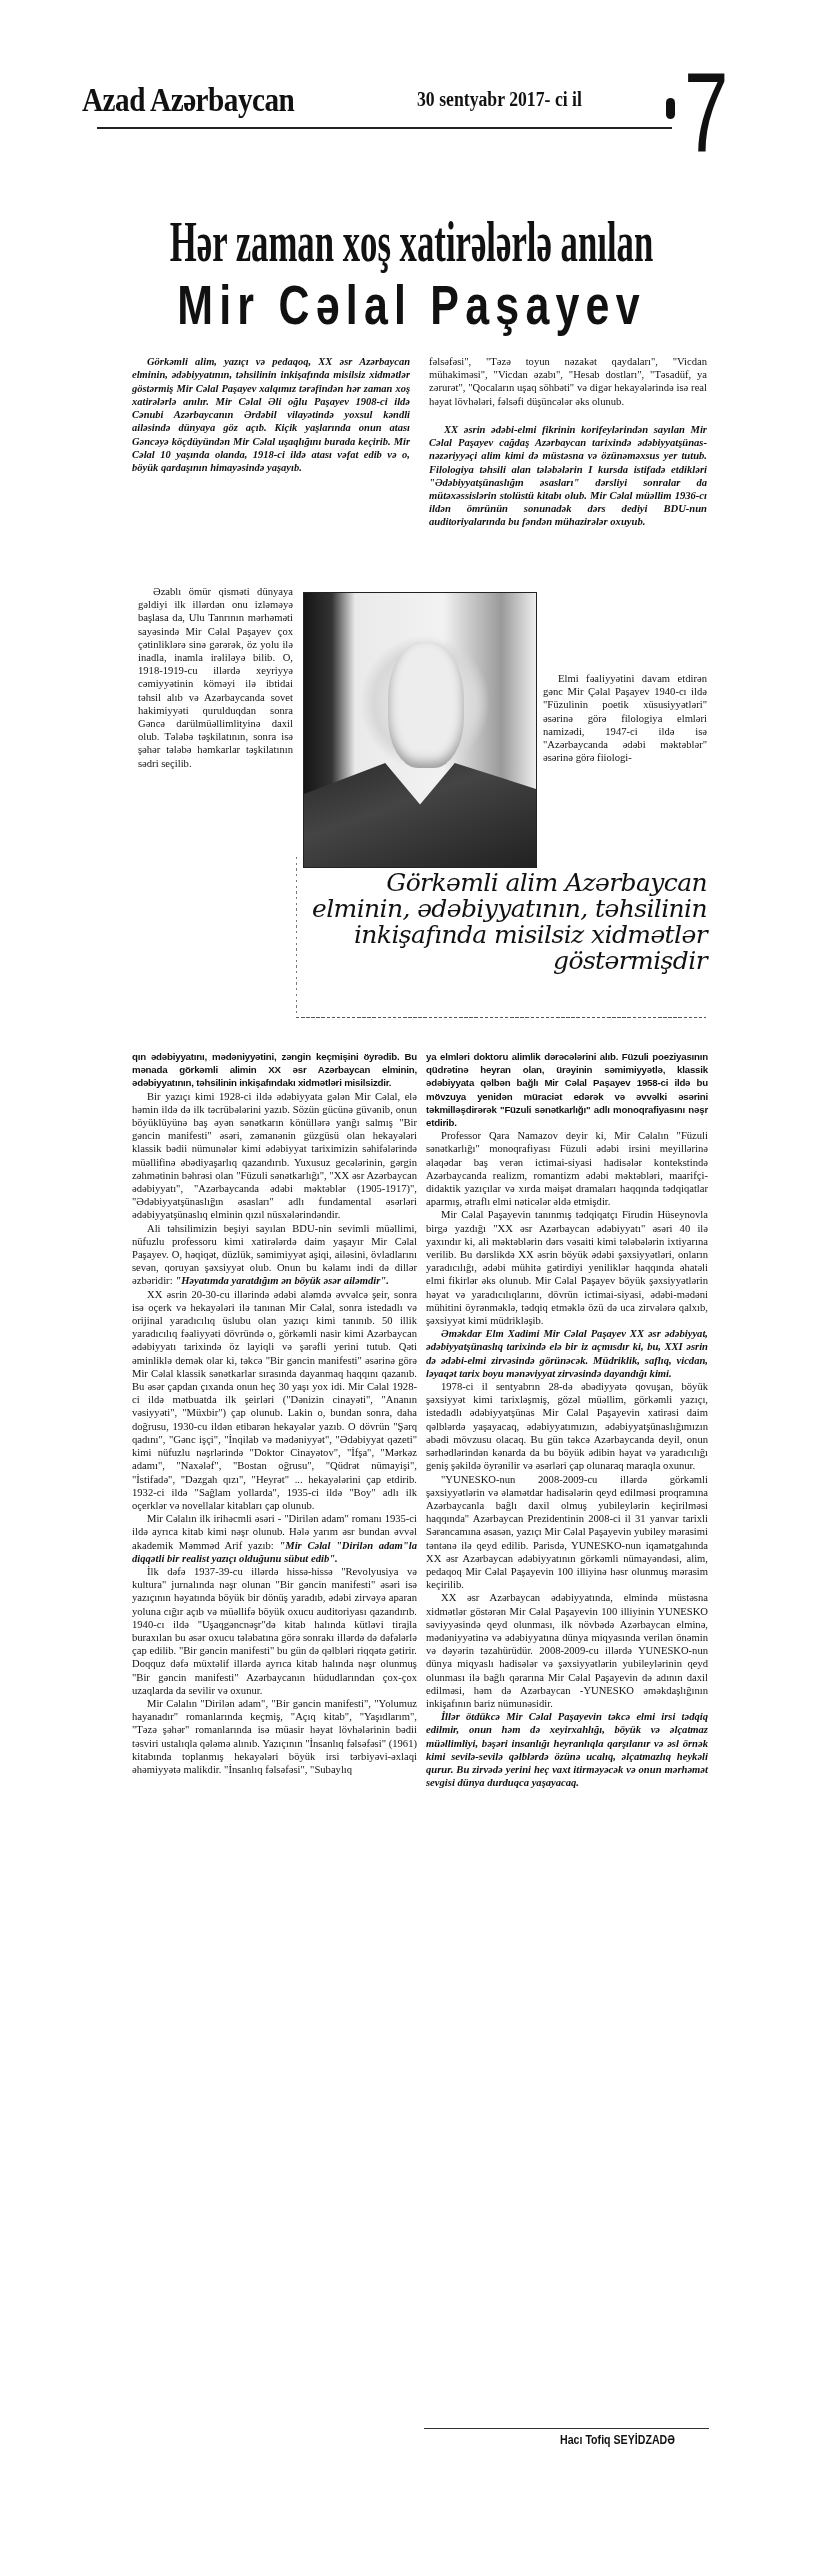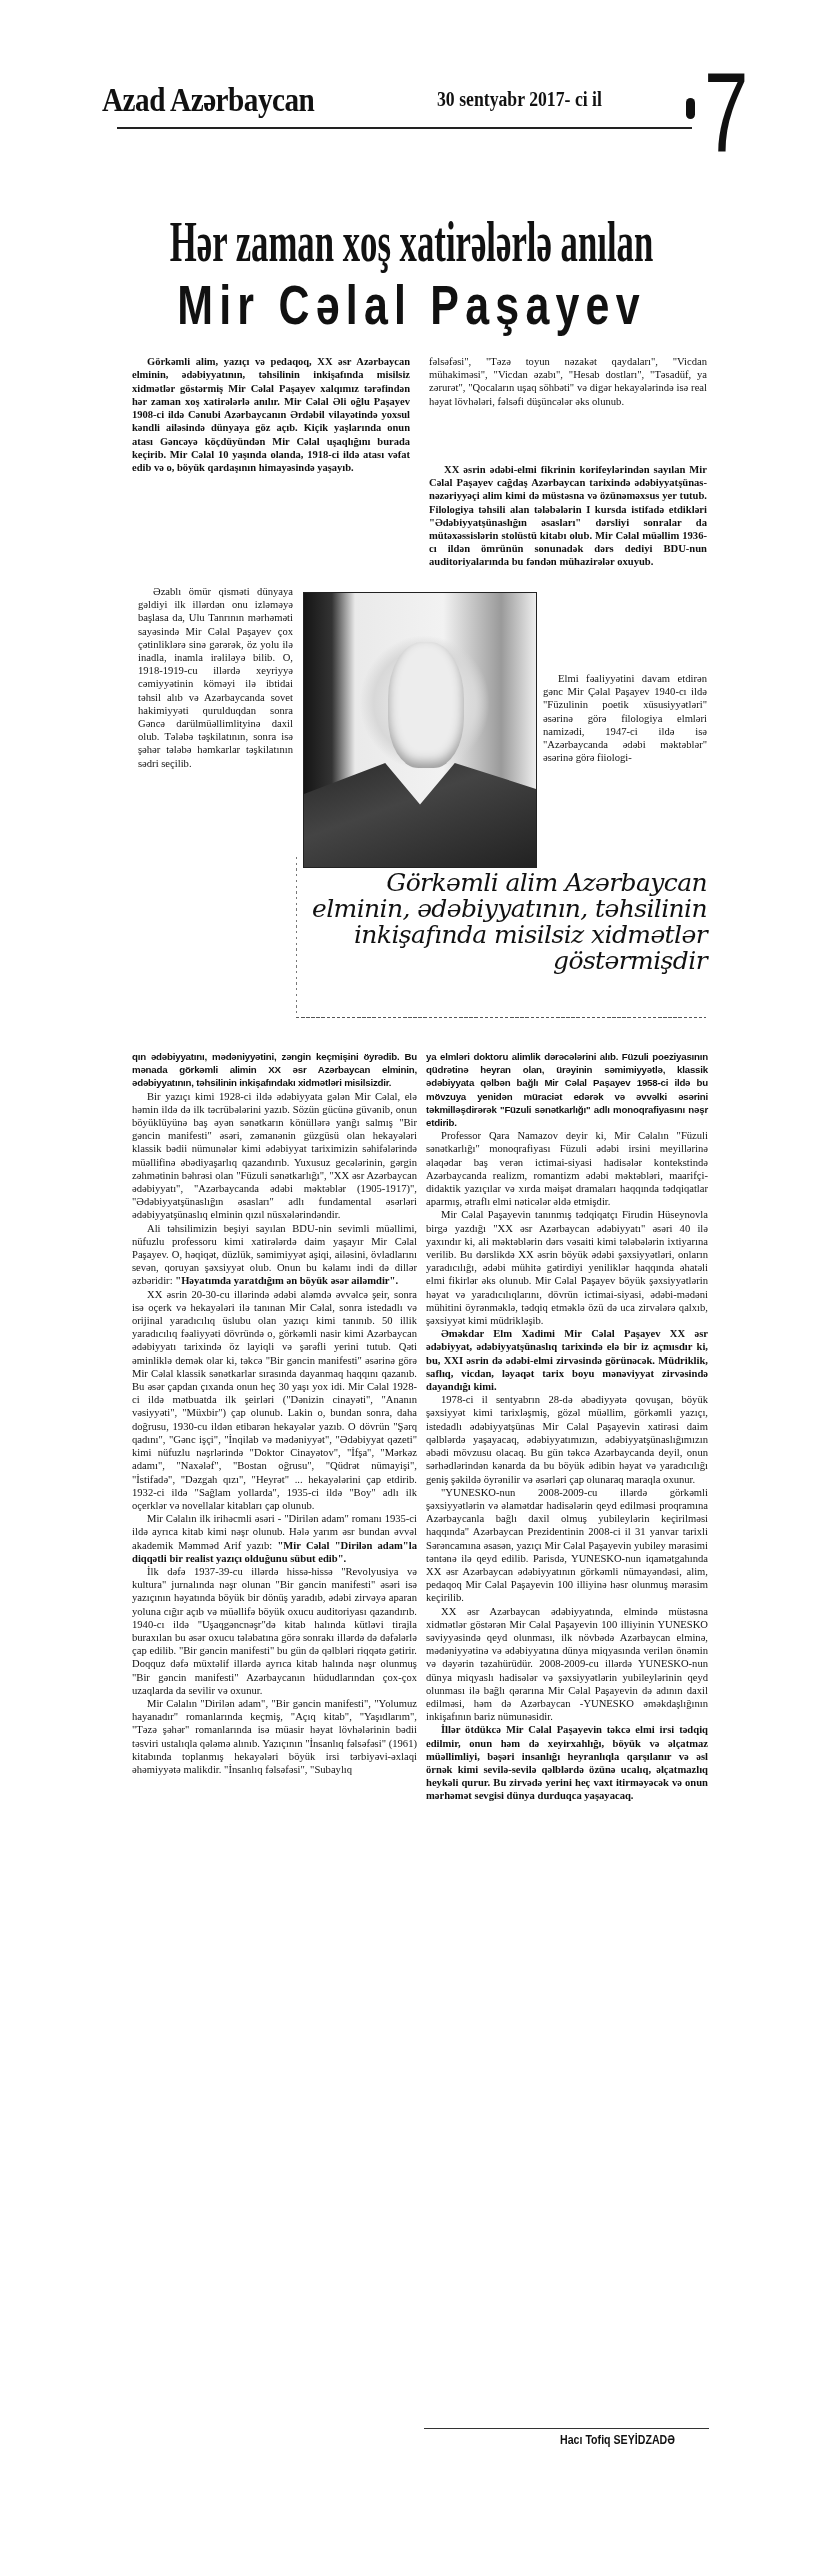--- a/index.html
+++ b/index.html
@@ -1,29 +1,29 @@
 <!DOCTYPE html>
 <html style="font-size:9px"><head>
 <meta charset="utf-8">
 <style>
   html, body { margin: 0; padding: 0; background: #ffffff; }
   body { width: 823px; height: 2576px; position: relative; overflow: hidden; color: #111; font-family: "Liberation Serif", serif; }
-  .masthead { position: absolute; left: 80px; top: 68px; width: 661px; height: 102px; margin-left: 20px; }
+  .masthead { position: absolute; left: 80px; top: 68px; width: 661px; height: 102px; }
   .paper-name { position: absolute; left: 2.3px; top: 12.5px; font-family: "Liberation Serif", serif; font-weight: bold; font-size: 34px; letter-spacing: -0.6px; transform: scaleX(0.86); transform-origin: left; white-space: nowrap; }
   .issue-date { position: absolute; left: 337px; top: 19.4px; font-family: "Liberation Serif", serif; font-weight: bold; font-size: 21.6px; transform: scaleX(0.82); transform-origin: left; white-space: nowrap; }
   .page-dot { position: absolute; left: 586px; top: 30px; width: 9px; height: 20.5px; background: #111; border-radius: 4.6px; }
   .page-number { position: absolute; left: 604px; top: -12.5px; font-family: "Liberation Sans", sans-serif; font-size: 114px; line-height: 1; transform: scaleX(0.7); transform-origin: left; }
   .masthead-rule { position: absolute; left: 17px; top: 59px; width: 575px; height: 2.3px; background: #222; }
   .headline { position: absolute; left: 0; top: 214px; width: 823px; text-align: center; }
   .headline-line1 { display: block; font-family: "Liberation Serif", serif; font-weight: bold; font-size: 56px; line-height: 1; transform: scaleX(0.62); white-space: nowrap; }
   .headline-line2 { display: block; margin-top: 8px; font-family: "Liberation Sans", sans-serif; font-weight: bold; font-size: 55px; line-height: 1; letter-spacing: 8px; transform: scaleX(0.78); white-space: nowrap; }
   .col { position: absolute; font-size: 10.6px; line-height: 13.2px; text-align: justify; hyphens: manual; }
   .col p { margin: 0; text-indent: 15px; }
   .col p.noindent { text-indent: 0; }
-  .b { font-weight: bold; }
+  .b { font-weight: bold; font-style: italic; }
   .cond { font-family: "Liberation Sans", sans-serif; font-size: 9.7px; letter-spacing: -0.2px; font-weight: bold; }
   .photo { position: absolute; left: 303px; top: 592px; width: 232px; height: 274px; background: radial-gradient(ellipse 40% 35% at 52% 40%, #f4f4f4 0%, #d8d8d8 55%, transparent 70%), linear-gradient(90deg, #151515 0%, #333 12%, #eaeaea 22%, #f2f2f2 60%, #9a9a9a 85%, #eee 100%); border: 0.6px solid #222; overflow: hidden; }
   .photo-jacket { position: absolute; left: 0; bottom: 0; width: 100%; height: 38%; background: linear-gradient(160deg, #2a2a2a 0%, #444 40%, #222 100%); clip-path: polygon(0 30%, 35% 0, 50% 40%, 65% 0, 100% 25%, 100% 100%, 0 100%); }
   .photo-face { position: absolute; left: 36%; top: 18%; width: 33%; height: 46%; border-radius: 45% 45% 40% 40%; background: #ededed; box-shadow: inset 0 -5.7px 10.2px #999; }
   .pullquote { position: absolute; left: 302px; top: 870px; width: 405px; text-align: right; font-family: "DejaVu Serif", serif; font-style: italic; font-size: 25px; line-height: 26px; letter-spacing: -0.6px; }
   .pullquote-rule { position: absolute; left: 296px; top: 1017px; width: 410px; height: 1.1px; background: repeating-linear-gradient(90deg, #555 0 3.4px, transparent 3.4px 5.1px); }
   .vrule { position: absolute; left: 296px; top: 857px; width: 0.6px; height: 159px; background: repeating-linear-gradient(180deg, #777 0 2.3px, transparent 2.3px 5.7px); }
   .byline-rule { position: absolute; left: 424px; top: 2428px; width: 285px; height: 1.1px; background: #333; }
   .byline { position: absolute; left: 560px; top: 2433px; font-family: "Liberation Sans", sans-serif; font-weight: bold; font-size: 12.5px; transform: scaleX(0.85); transform-origin: left; white-space: nowrap; }
 </style>
@@ -67,21 +67,21 @@
   <p><span>Ali təhsilimizin beşiyi sayılan BDU-nin sevimli müəllimi, nüfuzlu professoru kimi xatirələrdə daim yaşayır Mir Cəlal Paşayev. O, həqiqət, düzlük, səmimiyyət aşiqi, ailəsini, övladlarını sevən, qoruyan şəxsiyyət olub. Onun bu kəlamı indi də dillər əzbəridir:</span> <span class="b">"Həyatımda yaratdığım ən böyük əsər ailəmdir".</span></p>
   <p>XX əsrin 20-30-cu illərində ədəbi aləmdə əvvəlcə şeir, sonra isə oçerk və hekayələri ilə tanınan Mir Cəlal, sonra istedadlı və orijinal yaradıcılıq üslubu olan yazıçı kimi tanınıb. 50 illik yaradıcılıq fəaliyyəti dövründə o, görkəmli nasir kimi Azərbaycan ədəbiyyatı tarixində öz layiqli və şərəfli yerini tutub. Qəti əminliklə demək olar ki, təkcə "Bir gəncin manifesti" əsərinə görə Mir Cəlal klassik sənətkarlar sırasında dayanmaq haqqını qazanıb. Bu əsər çapdan çıxanda onun heç 30 yaşı yox idi. Mir Cəlal 1928-ci ildə mətbuatda ilk şeirləri ("Dənizin cinayəti", "Ananın vəsiyyəti", "Müxbir") çap olunub. Lakin o, bundan sonra, daha doğrusu, 1930-cu ildən etibarən hekayələr yazıb. O dövrün "Şərq qadını", "Gənc işçi", "İnqilab və mədəniyyət", "Ədəbiyyat qəzeti" kimi nüfuzlu nəşrlərində "Doktor Cinayətov", "İfşa", "Mərkəz adamı", "Naxələf", "Bostan oğrusu", "Qüdrət nümayişi", "İstifadə", "Dəzgah qızı", "Heyrət" ... hekayələrini çap etdirib. 1932-ci ildə "Sağlam yollarda", 1935-ci ildə "Boy" adlı ilk oçerklər və novellalar kitabları çap olunub.</p>
   <p><span>Mir Cəlalın ilk irihəcmli əsəri - "Dirilən adam" romanı 1935-ci ildə ayrıca kitab kimi nəşr olunub. Hələ yarım əsr bundan əvvəl akademik Məmməd Arif yazıb:</span> <span class="b">"Mir Cəlal "Dirilən adam"la diqqətli bir realist yazıçı olduğunu sübut edib".</span></p>
   <p>İlk dəfə 1937-39-cu illərdə hissə-hissə "Revolyusiya və kultura" jurnalında nəşr olunan "Bir gəncin manifesti" əsəri isə yazıçının həyatında böyük bir dönüş yaradıb, ədəbi zirvəyə aparan yoluna cığır açıb və müəllifə böyük oxucu auditoriyası qazandırıb. 1940-cı ildə "Uşaqgəncnəşr"də kitab halında kütləvi tirajla buraxılan bu əsər oxucu tələbatına görə sonrakı illərdə də dəfələrlə çap edilib. "Bir gəncin manifesti" bu gün də qəlbləri riqqətə gətirir. Doqquz dəfə müxtəlif illərdə ayrıca kitab halında nəşr olunmuş "Bir gəncin manifesti" Azərbaycanın hüdudlarından çox-çox uzaqlarda da sevilir və oxunur.</p>
   <p>Mir Cəlalın "Dirilən adam", "Bir gəncin manifesti", "Yolumuz hayanadır" romanlarında keçmiş, "Açıq kitab", "Yaşıdlarım", "Təzə şəhər" romanlarında isə müasir həyat lövhələrinin bədii təsviri ustalıqla qələmə alınıb. Yazıçının "İnsanlıq fəlsəfəsi" (1961) kitabında toplanmış hekayələri böyük irsi tərbiyəvi-əxlaqi əhəmiyyətə malikdir. "İnsanlıq fəlsəfəsi", "Subaylıq</p>
 </div>
 
 <div class="col" style="left:429px; top:355px; width:278px;">
   <p class="noindent">fəlsəfəsi", "Təzə toyun nəzakət qaydaları", "Vicdan mühakiməsi", "Vicdan əzabı", "Hesab dostları", "Təsadüf, ya zərurət", "Qocaların uşaq söhbəti" və digər hekayələrində isə real həyat lövhələri, fəlsəfi düşüncələr əks olunub.</p>
 </div>
-<div class="col" style="left:429px; top:423px; width:278px;margin-top:40px;">
+<div class="col" style="left:429px; top:423px; width:278px;">
   <p class="b" style="shape-outside: polygon(0 0, 100% 0, 100% 100%, 40% 100%, 40% 39%, 0 39%);">XX əsrin ədəbi-elmi fikrinin korifeylərindən sayılan Mir Cəlal Paşayev cağdaş Azərbaycan tarixində ədəbiyyatşünas-nəzəriyyəçi alim kimi də müstəsna və özünəməxsus yer tutub. Filologiya təhsili alan tələbələrin I kursda istifadə etdikləri "Ədəbiyyatşünaslığın əsasları" dərsliyi sonralar da mütəxəssislərin stolüstü kitabı olub. Mir Cəlal müəllim 1936-cı ildən ömrünün sonunadək dərs dediyi BDU-nun auditoriyalarında bu fəndən mühazirələr oxuyub.</p>
 </div>
 <div class="col" style="left:543px; top:672px; width:164px;">
   <p>Elmi fəaliyyətini davam etdirən gənc Mir Çəlal Paşayev 1940-cı ildə "Füzulinin poetik xüsusiyyətləri" əsərinə görə filologiya elmləri namizədi, 1947-ci ildə isə "Azərbaycanda ədəbi məktəblər" əsərinə görə fiiologi-</p>
 </div>
 
 <div class="col" style="left:426px; top:1050px; width:282px;">
   <p class="noindent cond">ya elmləri doktoru alimlik dərəcələrini alıb. Füzuli poeziyasının qüdrətinə heyran olan, ürəyinin səmimiyyətlə, klassik ədəbiyyata qəlbən bağlı Mir Cəlal Paşayev 1958-ci ildə bu mövzuya yenidən müraciət edərək və əvvəlki əsərini təkmilləşdirərək "Füzuli sənətkarlığı" adlı monoqrafiyasını nəşr etdirib.</p>
   <p>Professor Qara Namazov deyir ki, Mir Cəlalın "Füzuli sənətkarlığı" monoqrafiyası Füzuli ədəbi irsini meyillərinə əlaqədar baş verən ictimai-siyasi hadisələr kontekstində Azərbaycanda realizm, romantizm ədəbi məktəbləri, maarifçi-didaktik yazıçılar və xırda məişət dramaları haqqında tədqiqatlar aparmış, ətraflı elmi nəticələr əldə etmişdir.</p>
   <p>Mir Cəlal Paşayevin tanınmış tədqiqatçı Firudin Hüseynovla birgə yazdığı "XX əsr Azərbaycan ədəbiyyatı" əsəri 40 ilə yaxındır ki, ali məktəblərin dərs vəsaiti kimi tələbələrin ixtiyarına verilib. Bu dərslikdə XX əsrin böyük ədəbi şəxsiyyətləri, onların yaradıcılığı, ədəbi mühitə gətirdiyi yeniliklər haqqında əhatəli elmi fikirlər əks olunub. Mir Cəlal Paşayev böyük şəxsiyyətlərin həyat və yaradıcılıqlarını, dövrün ictimai-siyasi, ədəbi-mədəni mühitini öyrənməklə, tədqiq etməklə özü də uca zirvələrə qalxıb, şəxsiyyət kimi müdrikləşib.</p>

